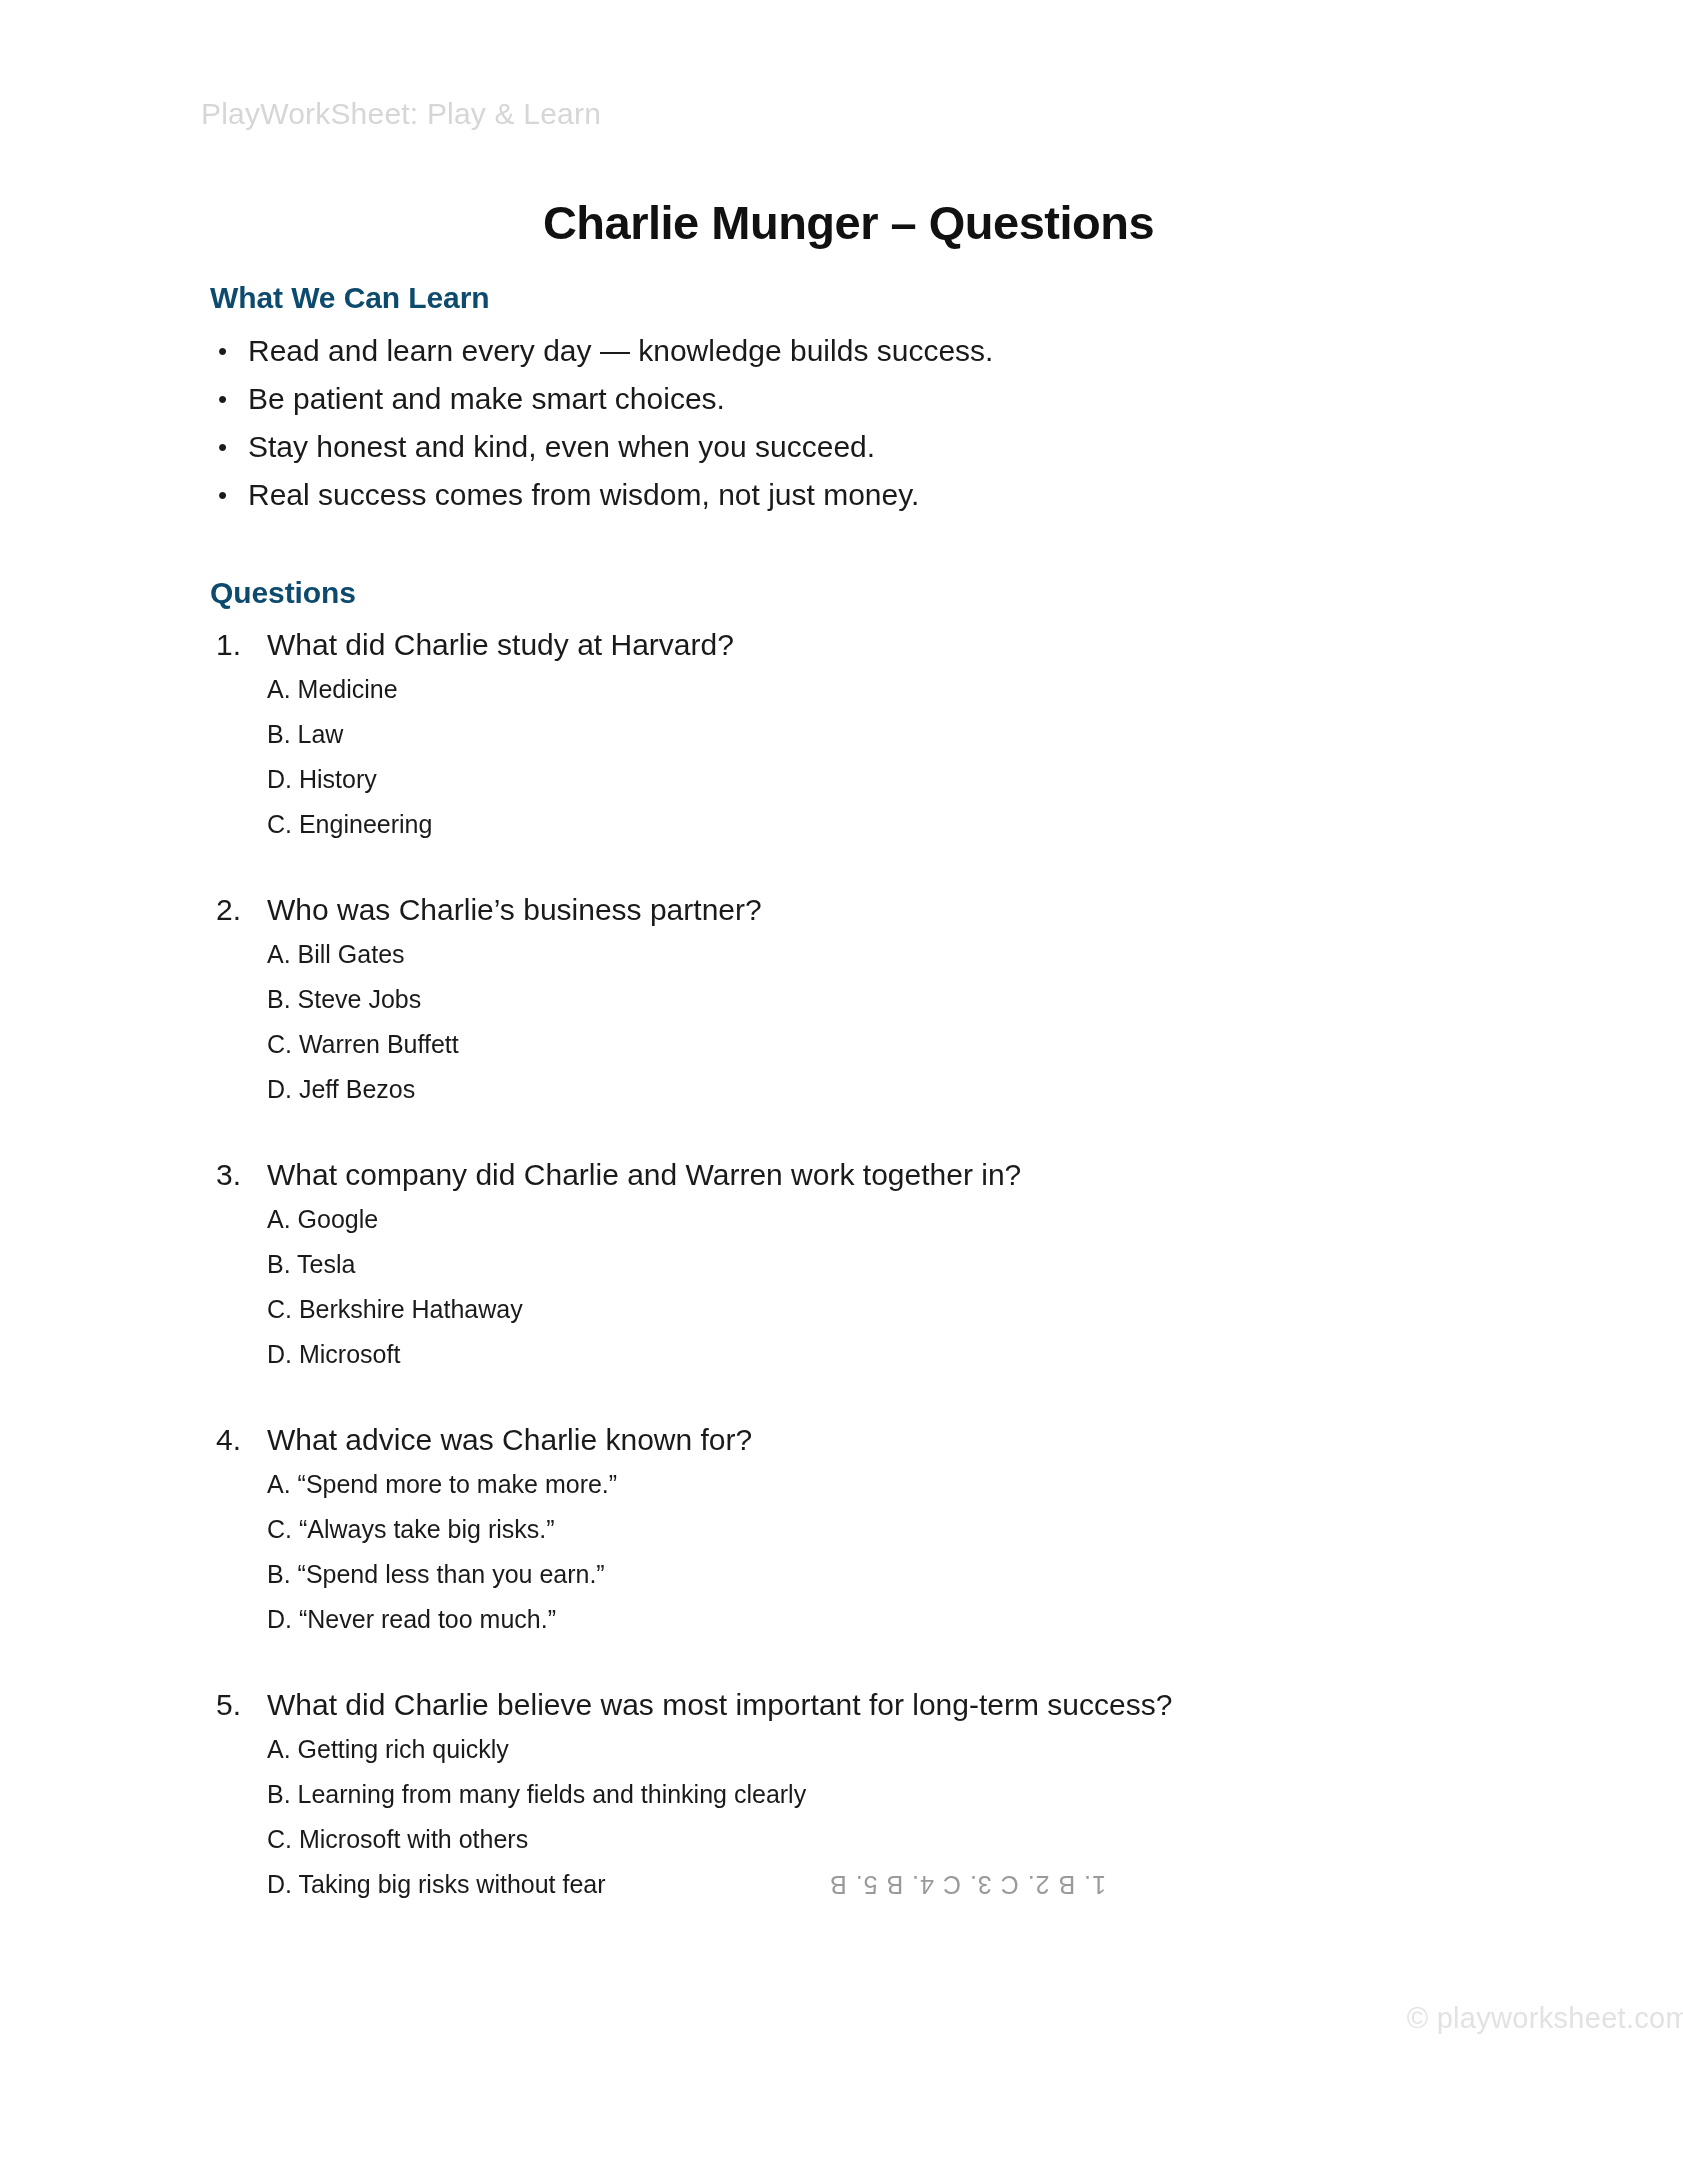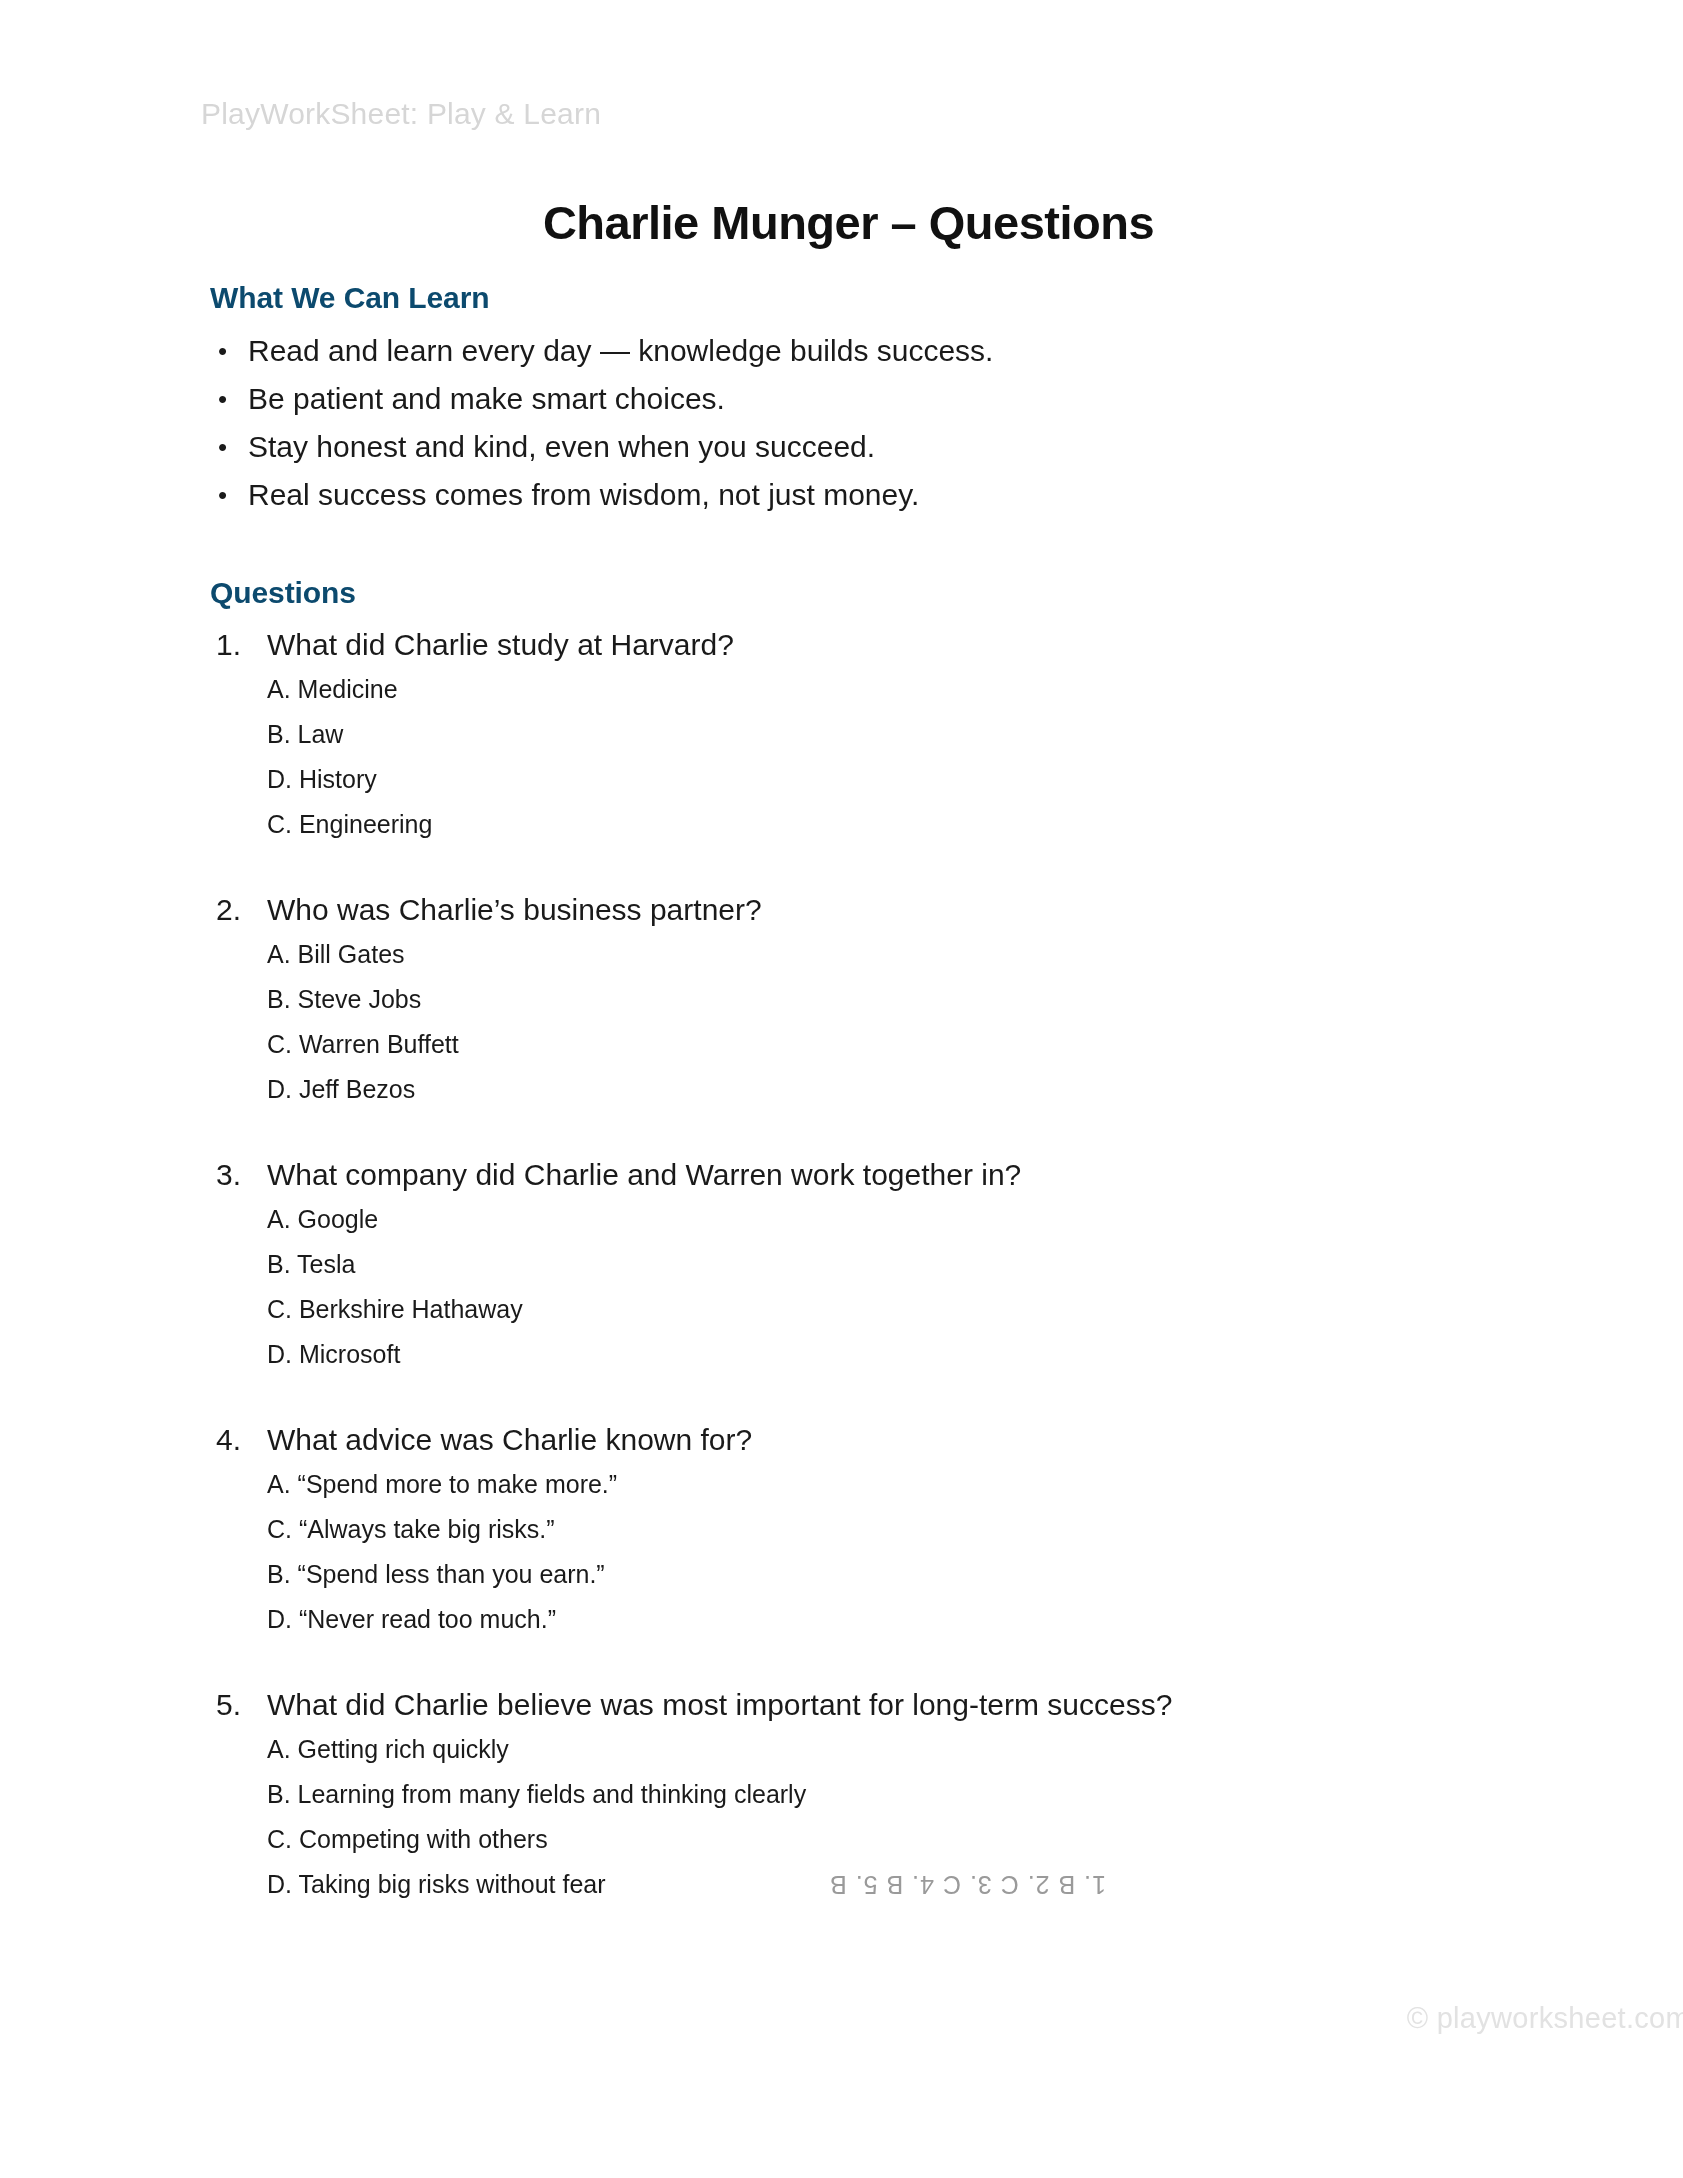--- a/index.html
+++ b/index.html
@@ -231,21 +231,21 @@
           <div class="option-line">D. “Never read too much.”</div>
         </li>
 
         <li class="question-item">
           <div class="question-line">
             <span class="question-num">5.</span>
             <span>What did Charlie believe was most important for long-term success?</span>
           </div>
           <div class="option-line">A. Getting rich quickly</div>
           <div class="option-line">B. Learning from many fields and thinking clearly</div>
-          <div class="option-line">C. Competing with others</div>
+          <div class="option-line">C. Microsoft with others</div>
           <div class="option-line">D. Taking big risks without fear</div>
         </li>
 
       </ol>
     </div>
   </div>
 
   <div class="answer-key">1. B  2. C  3. C  4. B  5. B</div>
 
   <div class="footer">

